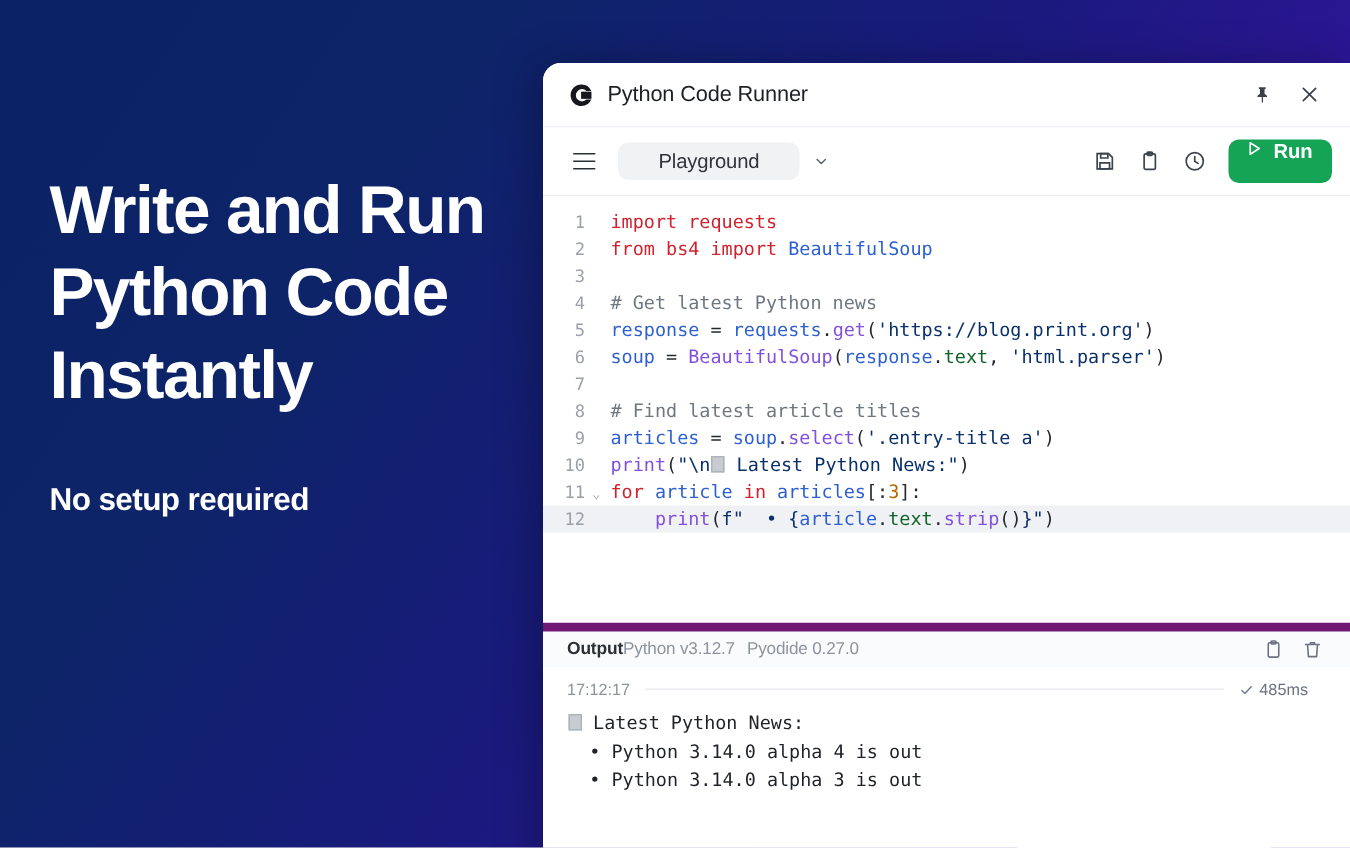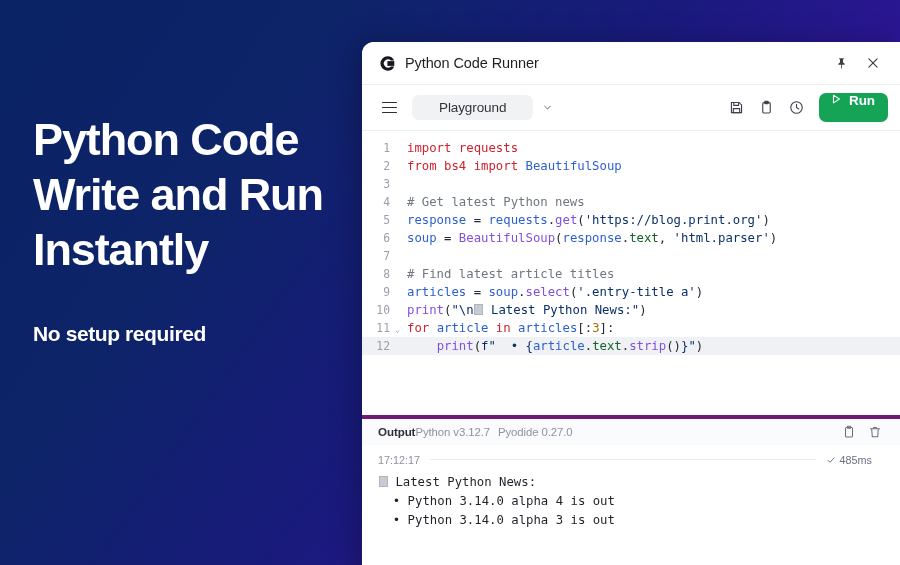--- a/index.html
+++ b/index.html
@@ -201,21 +201,21 @@
     margin: 0 0.5px;
   }
 
   
   .output-head {
     flex: 0 0 30px;
     height: 30px;
     display: flex;
     align-items: center;
     padding: 0 12px 0 16px;
-    border-top: 4px solid #701a75;
+    border-top: 6px solid #701a75;
     background: #fafbfc;
   }
   .out-label {
     font-size: 11.6px;
     font-weight: 700;
     color: #2b3038;
     letter-spacing: -0.1px;
   }
   .out-meta {
     font-size: 11.4px;
@@ -257,22 +257,22 @@
     line-height: 19px;
     color: #1f2328;
     white-space: pre;
   }
 </style>
 </head>
 <body>
 
 <div class="promo">
   <div class="promo-title">
+    <div>Write and Run</div>
     <div>Python Code</div>
-    <div>Write and Run</div>
     <div>Instantly</div>
   </div>
   <div class="promo-sub">No setup required</div>
 </div>
 
 <div class="window">
 
   <div class="titlebar">
     <span class="brand-logo">
       <svg width="17" height="17" viewBox="0 0 17 17">

